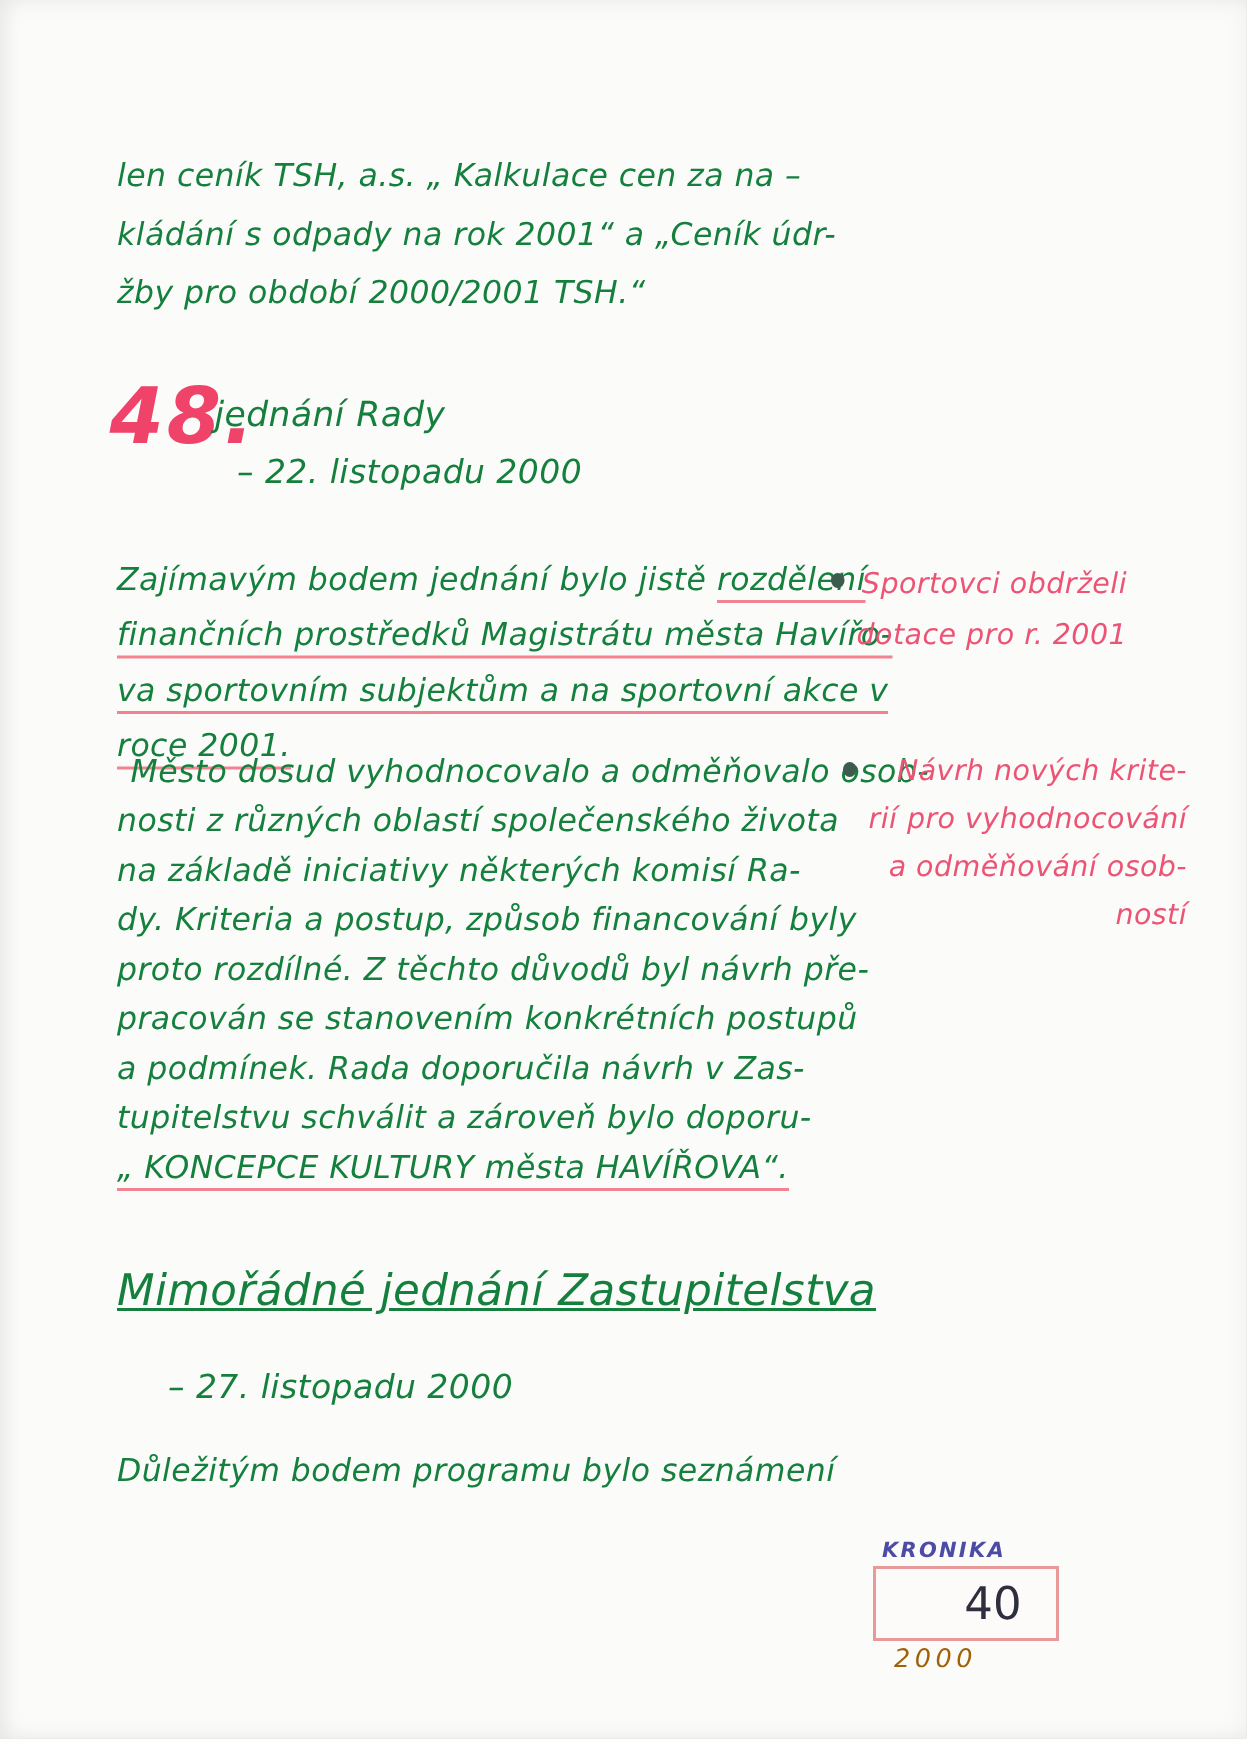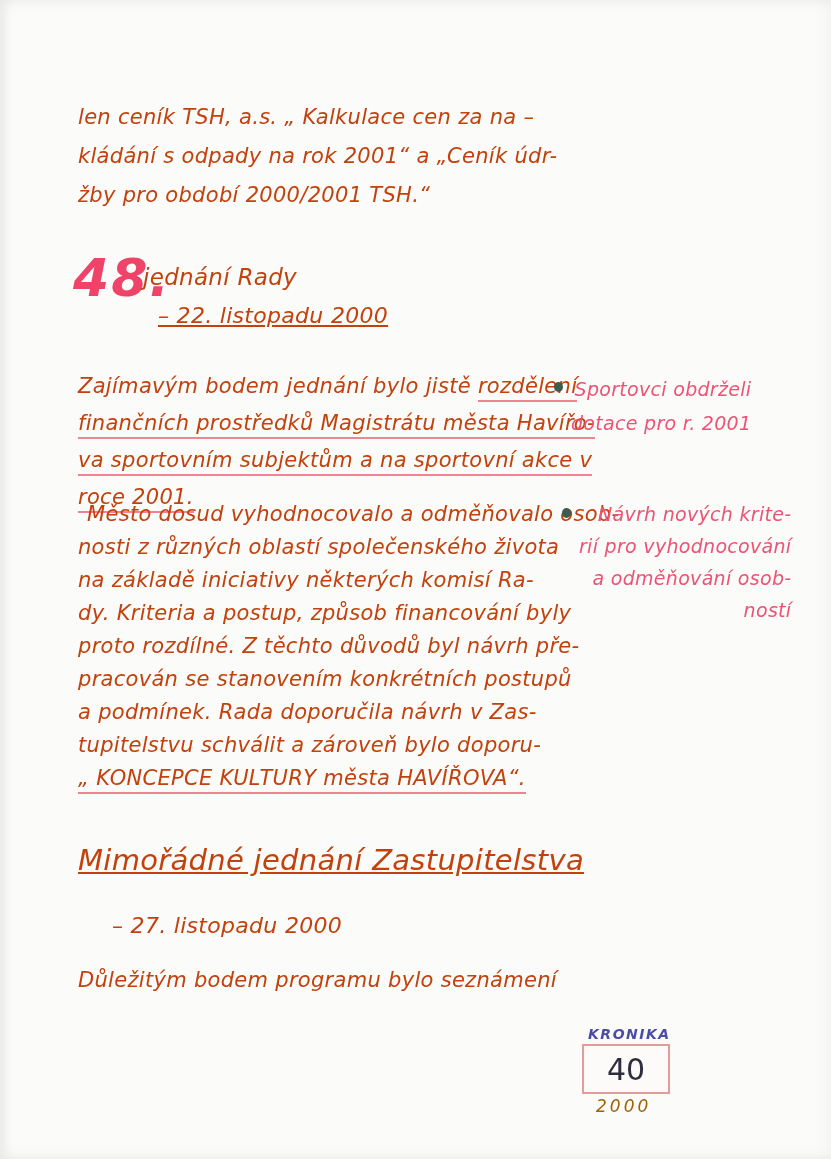--- a/index.html
+++ b/index.html
@@ -11,41 +11,41 @@
     position: relative;
     width: 831px;
     height: 1159px;
     margin: 0 auto;
     background: #fbfbf9;
     overflow: hidden;
     box-shadow: inset 0 0 18px rgba(0,0,0,0.05), inset 6px 0 10px rgba(0,0,0,0.04);
     font-family: "DejaVu Sans", sans-serif;
     font-style: italic;
   }
-  .ink-blue { color: #c2410c; }
+  .ink-blue { color: #15803d; }
   .ink-red  { color: #ec5374; }
 
   .abs { position: absolute; }
 
   .para {
     font-size: 21px;
     letter-spacing: 0.3px;
     white-space: nowrap;
   }
   .intro { left: 78px; top: 98px; line-height: 39px; }
 
   .sec-num {
     left: 73px; top: 248px;
     font-size: 52px;
     font-weight: bold;
     color: #f0436a;
     letter-spacing: 2px;
   }
   .sec-title { left: 143px; top: 264px; font-size: 23px; }
-  .sec-date  { left: 158px; top: 303px; font-size: 22px; text-decoration: underline; }
+  .sec-date  { left: 158px; top: 303px; font-size: 22px; }
 
   .p1 { left: 78px; top: 368px; line-height: 37px; }
   .p1 .ul, .p2 .ul {
     border-bottom: 2px solid #f28492;
     padding-bottom: 2px;
   }
 
   .p2 { left: 78px; top: 498px; line-height: 33px; }
   .p2 .indent { padding-left: 9px; }
 
@@ -83,20 +83,21 @@
     width: 84px; height: 46px;
     border: 2px solid #e89a9a;
     background: #fdfbf9;
     display: flex;
     align-items: center;
     justify-content: center;
     font-size: 30px;
     color: #2e2e3e;
     font-style: normal;
     font-family: "DejaVu Sans", sans-serif;
+    padding-left: 36px;
   }
   .stamp-year {
     left: 596px; top: 1096px;
     font-size: 17px;
     letter-spacing: 3px;
     color: #a16207;
   }
 </style>
 </head>
 <body>

